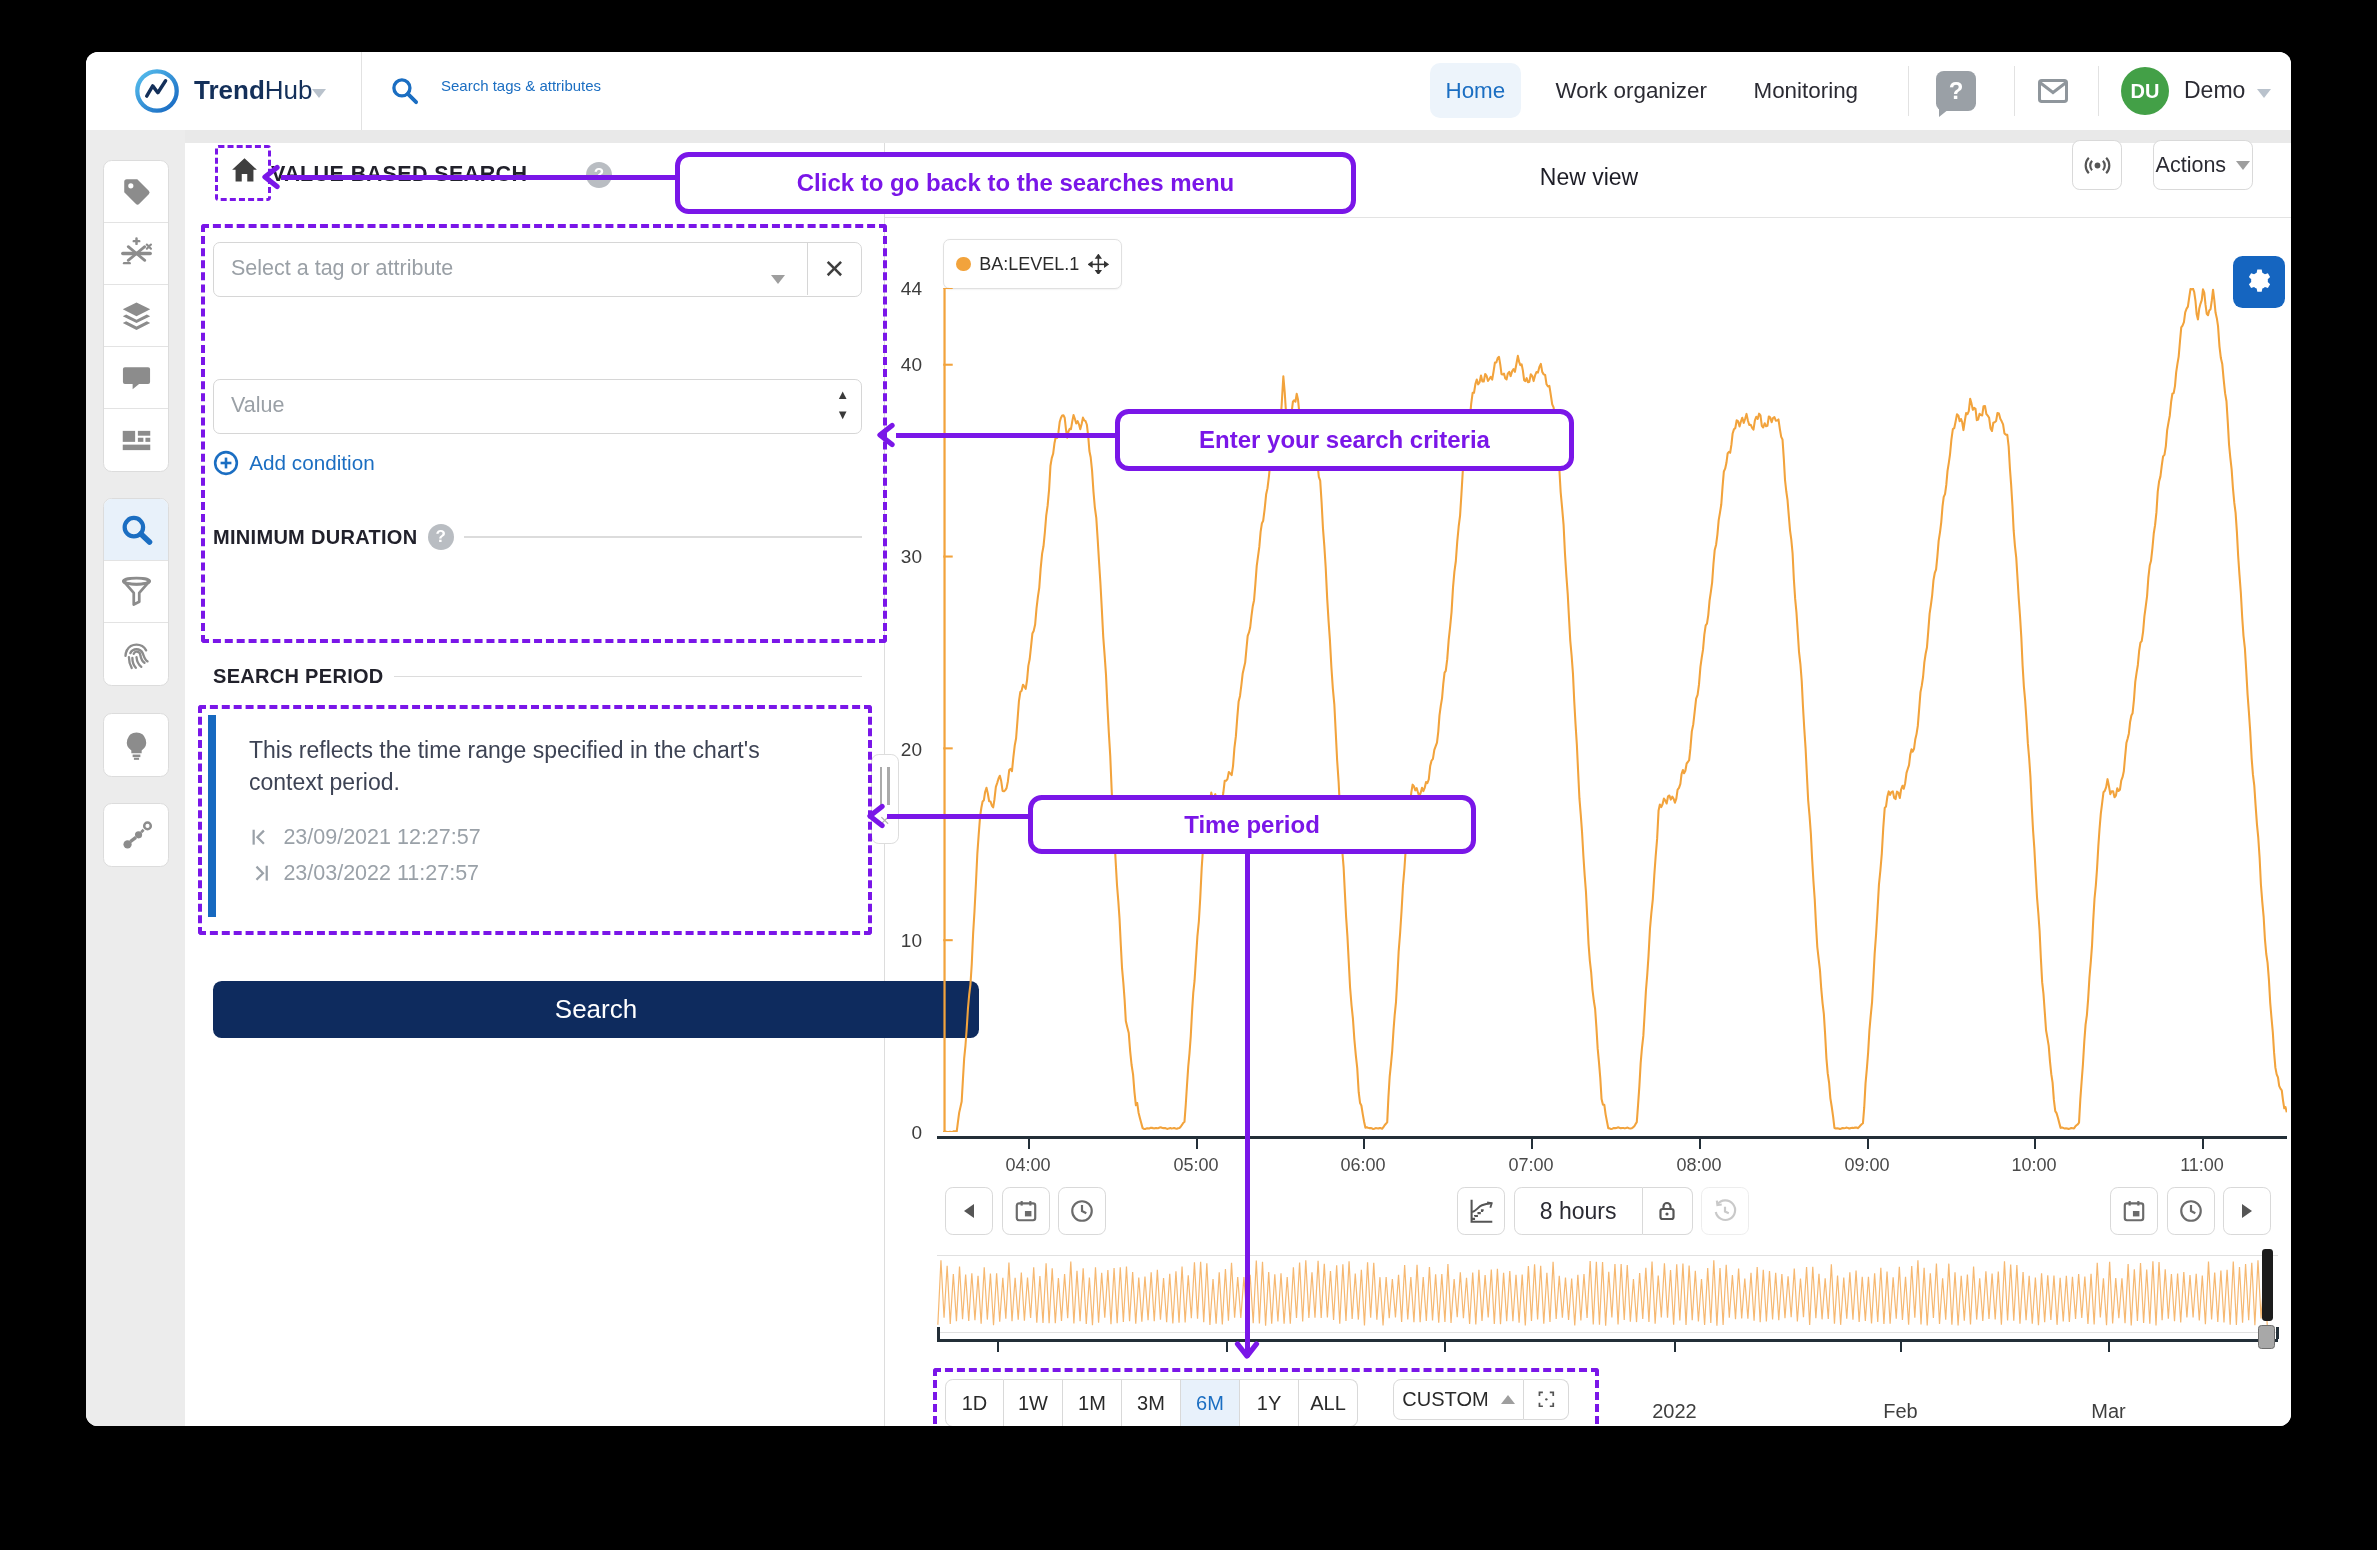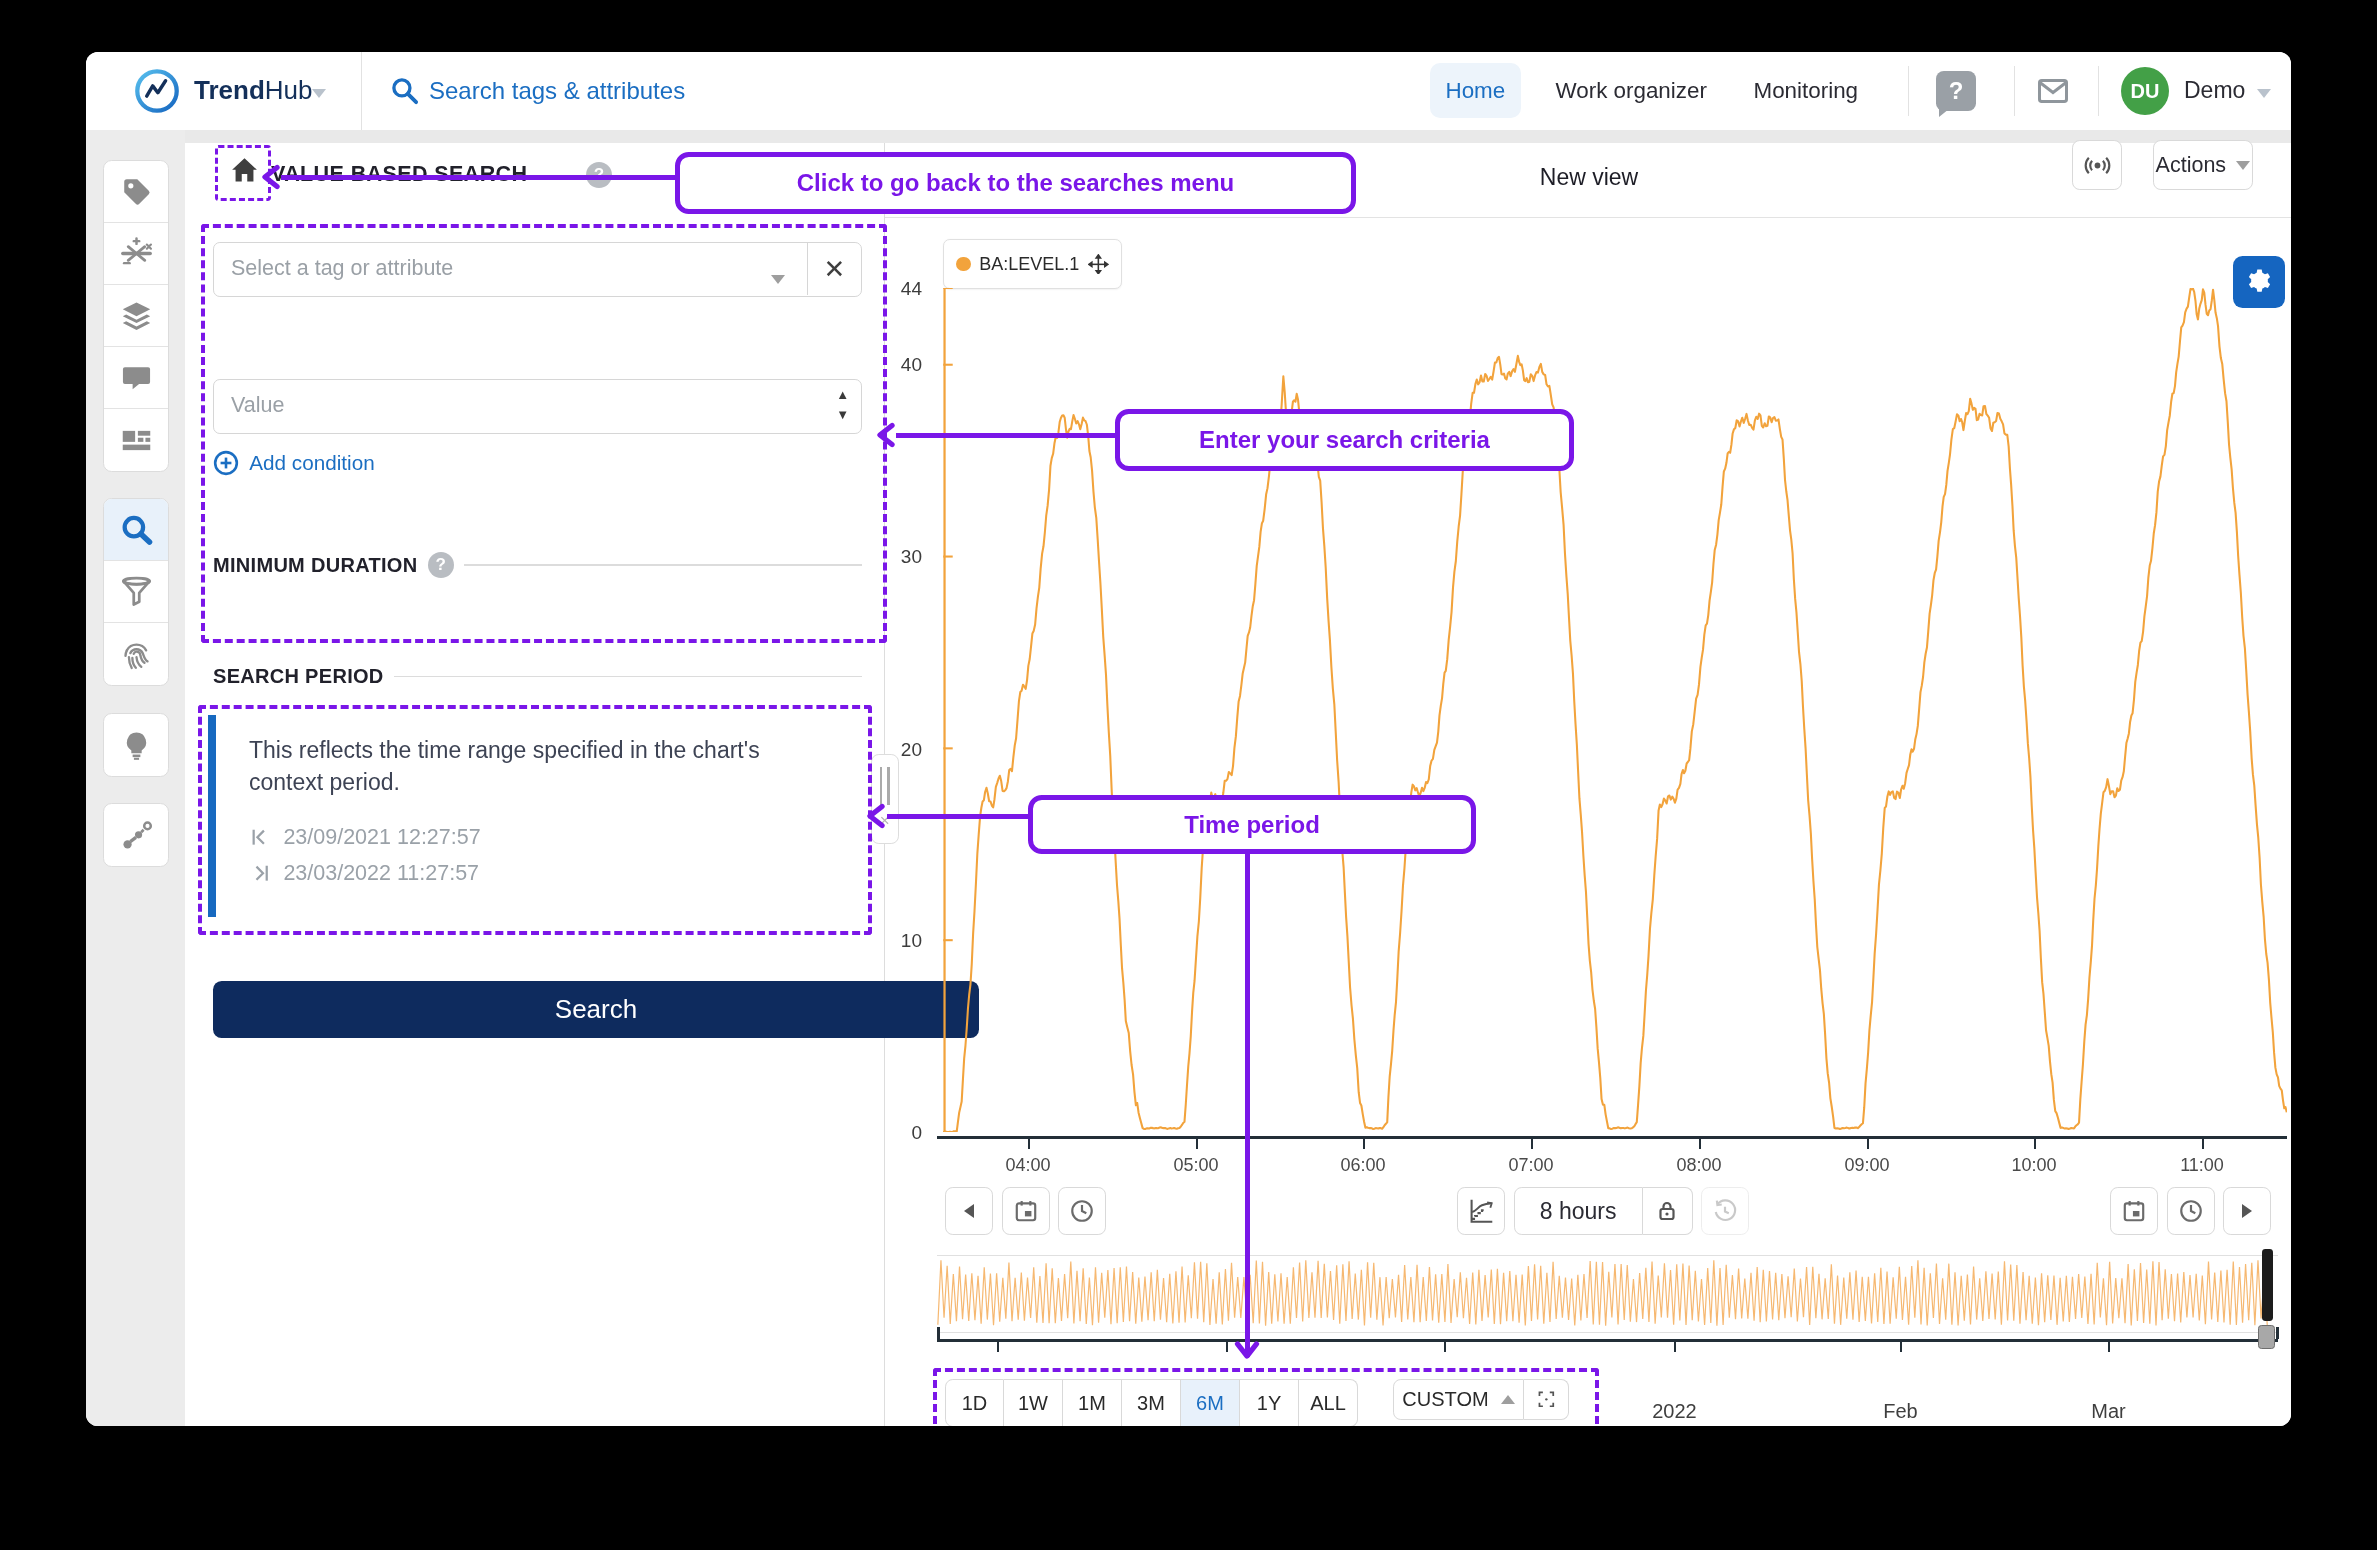--- a/index.html
+++ b/index.html
@@ -8,21 +8,21 @@
   .abs{position:absolute;}
   
   #navbar{position:absolute;left:0;top:0;width:2205px;height:78px;background:#fff;z-index:5;}
   #navbar .vdiv{position:absolute;top:0;width:0.9px;height:78px;background:#e2e2e2;}
   .brand-circle{position:absolute;left:47px;top:14.6px;}
   .brand-text{position:absolute;left:108px;top:23px;font-size:26px;color:#14305a;}
   .brand-text b{font-weight:700;}
   .caret{width:0;height:0;border-left:7.8px solid transparent;border-right:7.8px solid transparent;border-top:9.5px solid #b9c2cc;display:inline-block;}
   .nav-item{position:absolute;top:11.2px;height:55px;line-height:55px;font-size:22.4px;color:#2b2b33;padding:0 15.5px;border-radius:5.2px;}
   .nav-item.active{color:#1b6ec2;background:#edf4fb;border-radius:10px;}
-  #nav-search-text{position:absolute;left:343px;top:25px;font-size:24px;color:#1b6ec2;}
+  #nav-search-text{position:absolute;left:355px;top:25px;font-size:15px;color:#1b6ec2;}
   .help-chip{position:absolute;width:40px;height:40px;background:#9aa0a6;border-radius:7.8px;color:#fff;font-size:24px;font-weight:700;text-align:center;line-height:40px;}
   .help-chip:after{content:"";position:absolute;left:3.4px;bottom:-6px;width:0;height:0;border-top:8.6px solid #9aa0a6;border-right:10.3px solid transparent;}
   .avatar{position:absolute;width:48px;height:48px;border-radius:50%;background:#43a047;color:#fff;font-size:20px;font-weight:700;text-align:center;line-height:48px;}
   
   #content-bg{position:absolute;left:0;top:78px;width:2205px;height:1296px;background:#e9e9e9;}
   #rail{position:absolute;left:0;top:78px;width:99px;height:1296px;background:#ececec;}
   #left-panel{position:absolute;left:99px;top:91px;width:699px;height:1283px;background:#fff;}
   #panel-divider{position:absolute;left:798px;top:91px;width:1.7px;height:1283px;background:#ddd;}
   #chart-panel{position:absolute;left:799px;top:91px;width:1406px;height:1283px;background:#fff;}
   
@@ -255,21 +255,21 @@
 
   <div class="abs" style="left:127px;top:398px;display:flex;align-items:center;gap:10.3px;">
     <svg width="26" height="26" viewBox="0 0 24 24">
           <circle cx="12" cy="12" r="10" fill="none" stroke="#1b6ec2" stroke-width="2.4"></circle>
           <line x1="12" y1="7" x2="12" y2="17" stroke="#1b6ec2" stroke-width="2.4"></line>
           <line x1="7" y1="12" x2="17" y2="12" stroke="#1b6ec2" stroke-width="2.4"></line>
         </svg>
     <span class="link-blue">Add condition</span>
   </div>
 
-  <div class="sect-row" style="top:472px;margin-top:28px;">
+  <div class="sect-row" style="top:472px;">
     <span class="sect-label">MINIMUM DURATION</span>
     <span class="qmark">?</span>
     <span class="hr"></span>
   </div>
 
   <div class="sect-row" style="top:613px;">
     <span class="sect-label">SEARCH PERIOD</span>
     <span class="hr"></span>
   </div>
 

